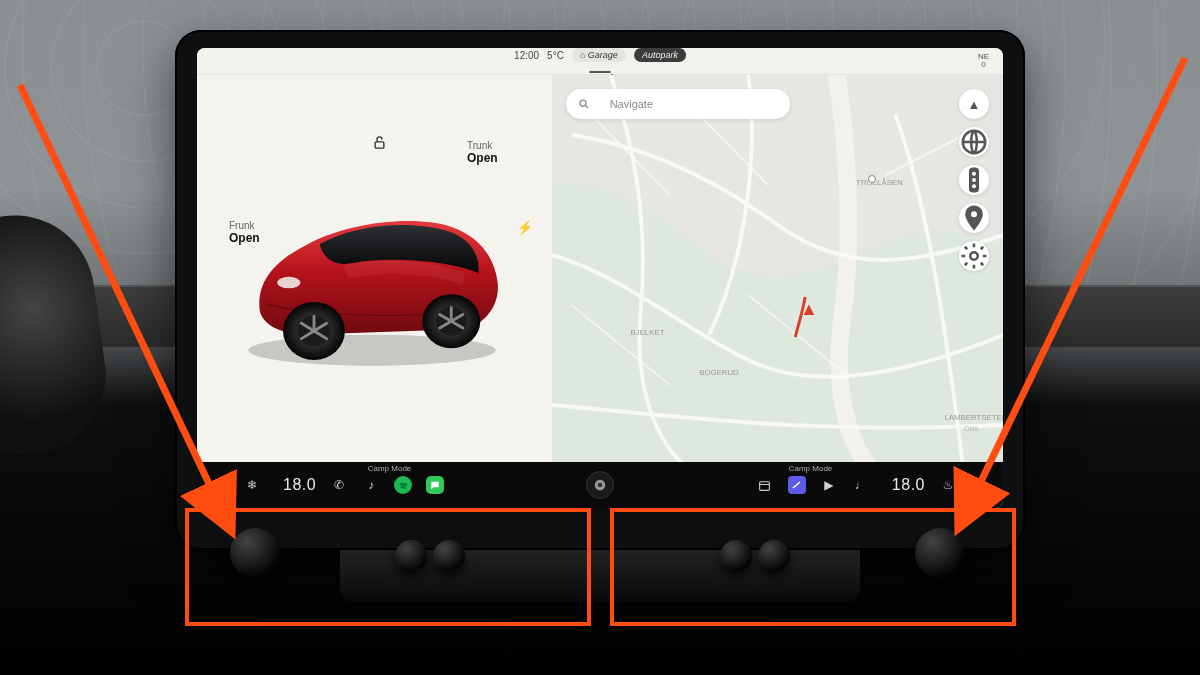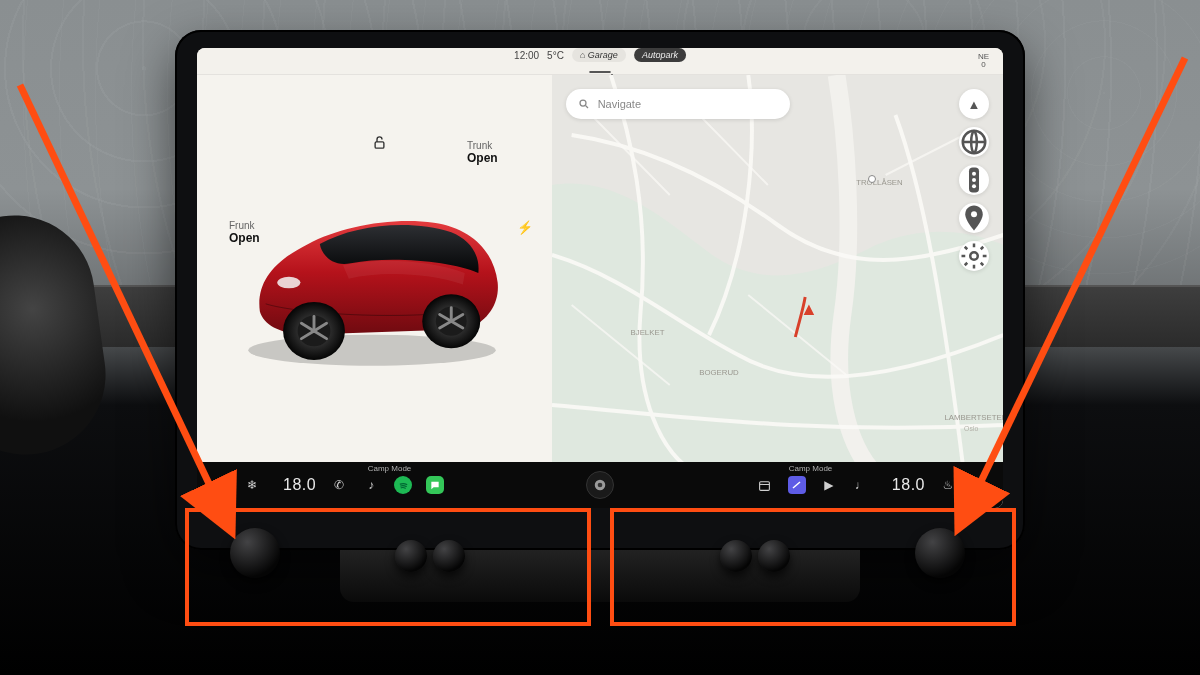--- a/index.html
+++ b/index.html
@@ -34,21 +34,21 @@
   
   .panes{display:flex;height:calc(100% - 26px - 34px);}
   .car-pane{width:44%;background:#f5f3ee;position:relative;}
   .trunk{position:absolute;font-size:10px;color:#666;}
   .trunk b{display:block;color:#111;font-size:12px;font-weight:700;}
   .lock-icon{position:absolute;left:175px;top:60px;color:#333;font-size:15px;}
   .bolt-icon{position:absolute;left:320px;top:145px;font-size:13px;color:#222;}
   .car-img{position:absolute;left:30px;top:90px;width:290px;height:210px;}
   .map-pane{flex:1;position:relative;background:#e8e7e3;}
   .map-pane svg{width:100%;height:100%;display:block;}
-  .search{position:absolute;left:14px;top:14px;width:200px;height:30px;background:#fff;border-radius:15px;display:flex;align-items:center;padding:0 12px;gap:8px;font-size:11px;color:#888;box-shadow:0 1px 4px rgba(0,0,0,.12);}
+  .search{position:absolute;left:14px;top:14px;width:200px;height:30px;background:#fff;border-radius:15px;display:flex;align-items:center;padding:0 12px;gap:20px;font-size:11px;color:#888;box-shadow:0 1px 4px rgba(0,0,0,.12);}
   .map-tools{position:absolute;right:14px;top:14px;display:flex;flex-direction:column;gap:8px;}
   .tool{width:30px;height:30px;border-radius:15px;background:#fff;display:flex;align-items:center;justify-content:center;box-shadow:0 1px 4px rgba(0,0,0,.12);color:#555;font-size:13px;}
   .compass{position:absolute;right:14px;top:-22px;font-size:8px;color:#555;text-align:center;line-height:1;}
   .arrow-me{position:absolute;left:55%;top:56%;color:#d8402a;font-size:18px;text-shadow:0 0 1px #fff;}
   .pin{position:absolute;width:6px;height:6px;border-radius:50%;background:#fff;border:1.5px solid #888;}
   
   .dock{position:absolute;left:0;right:0;bottom:0;height:46px;background:#0a0a0a;display:flex;align-items:center;color:#d8d8d8;font-size:11px;}
   .dock-half{flex:1;display:flex;align-items:center;gap:14px;padding:0 14px;position:relative;}
   .dock-half.right{justify-content:flex-end;}
   .camp{position:absolute;top:-12px;left:50%;transform:translateX(-50%);font-size:8px;color:#b0b0b0;}

